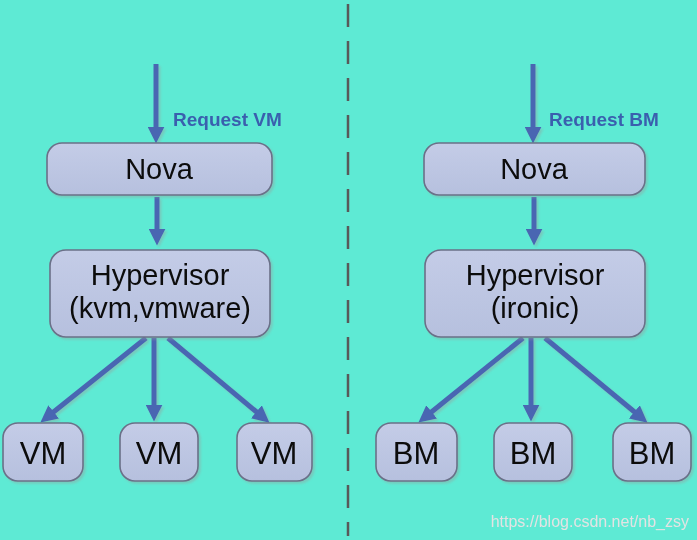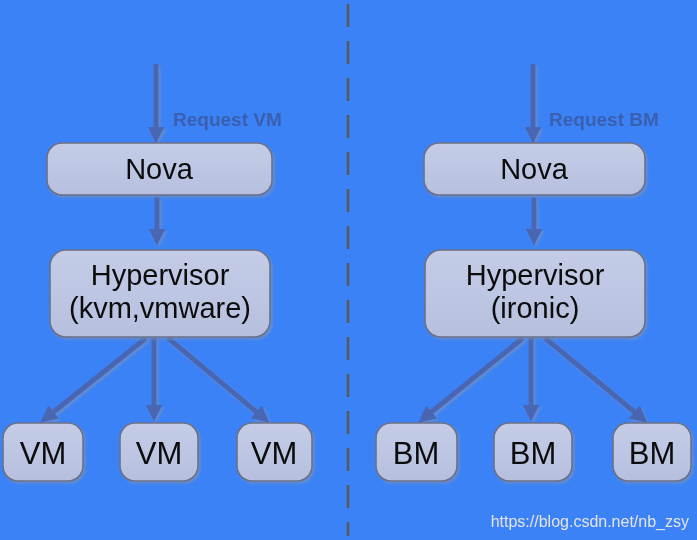--- a/index.html
+++ b/index.html
@@ -4,21 +4,21 @@
 <style>
   html, body {
     margin: 0;
     padding: 0;
     background: #ffffff;
   }
   .canvas {
     position: relative;
     width: 697px;
     height: 540px;
-    background: #3b82f6;
+    background: #5eead4;
     overflow: hidden;
     font-family: "Liberation Sans", sans-serif;
   }
   svg text {
     font-family: "Liberation Sans", sans-serif;
     user-select: none;
   }
   .node-label {
     font-size: 29px;
     fill: #0c0c0c;

